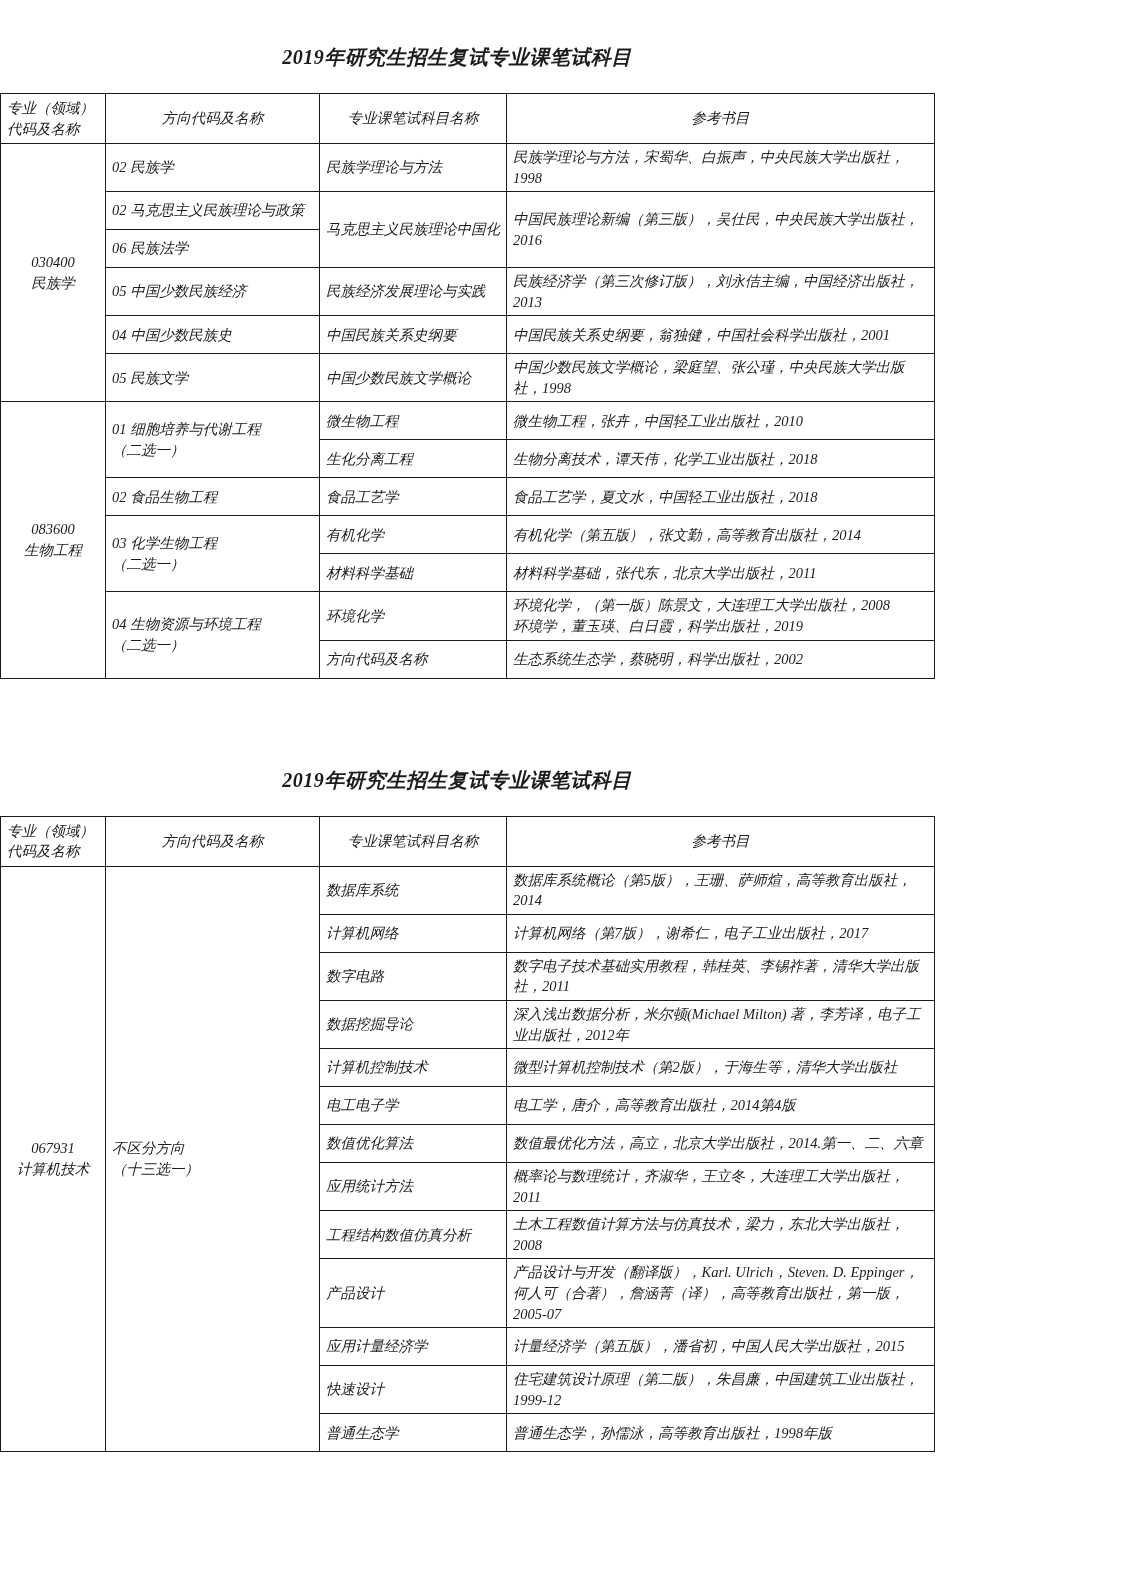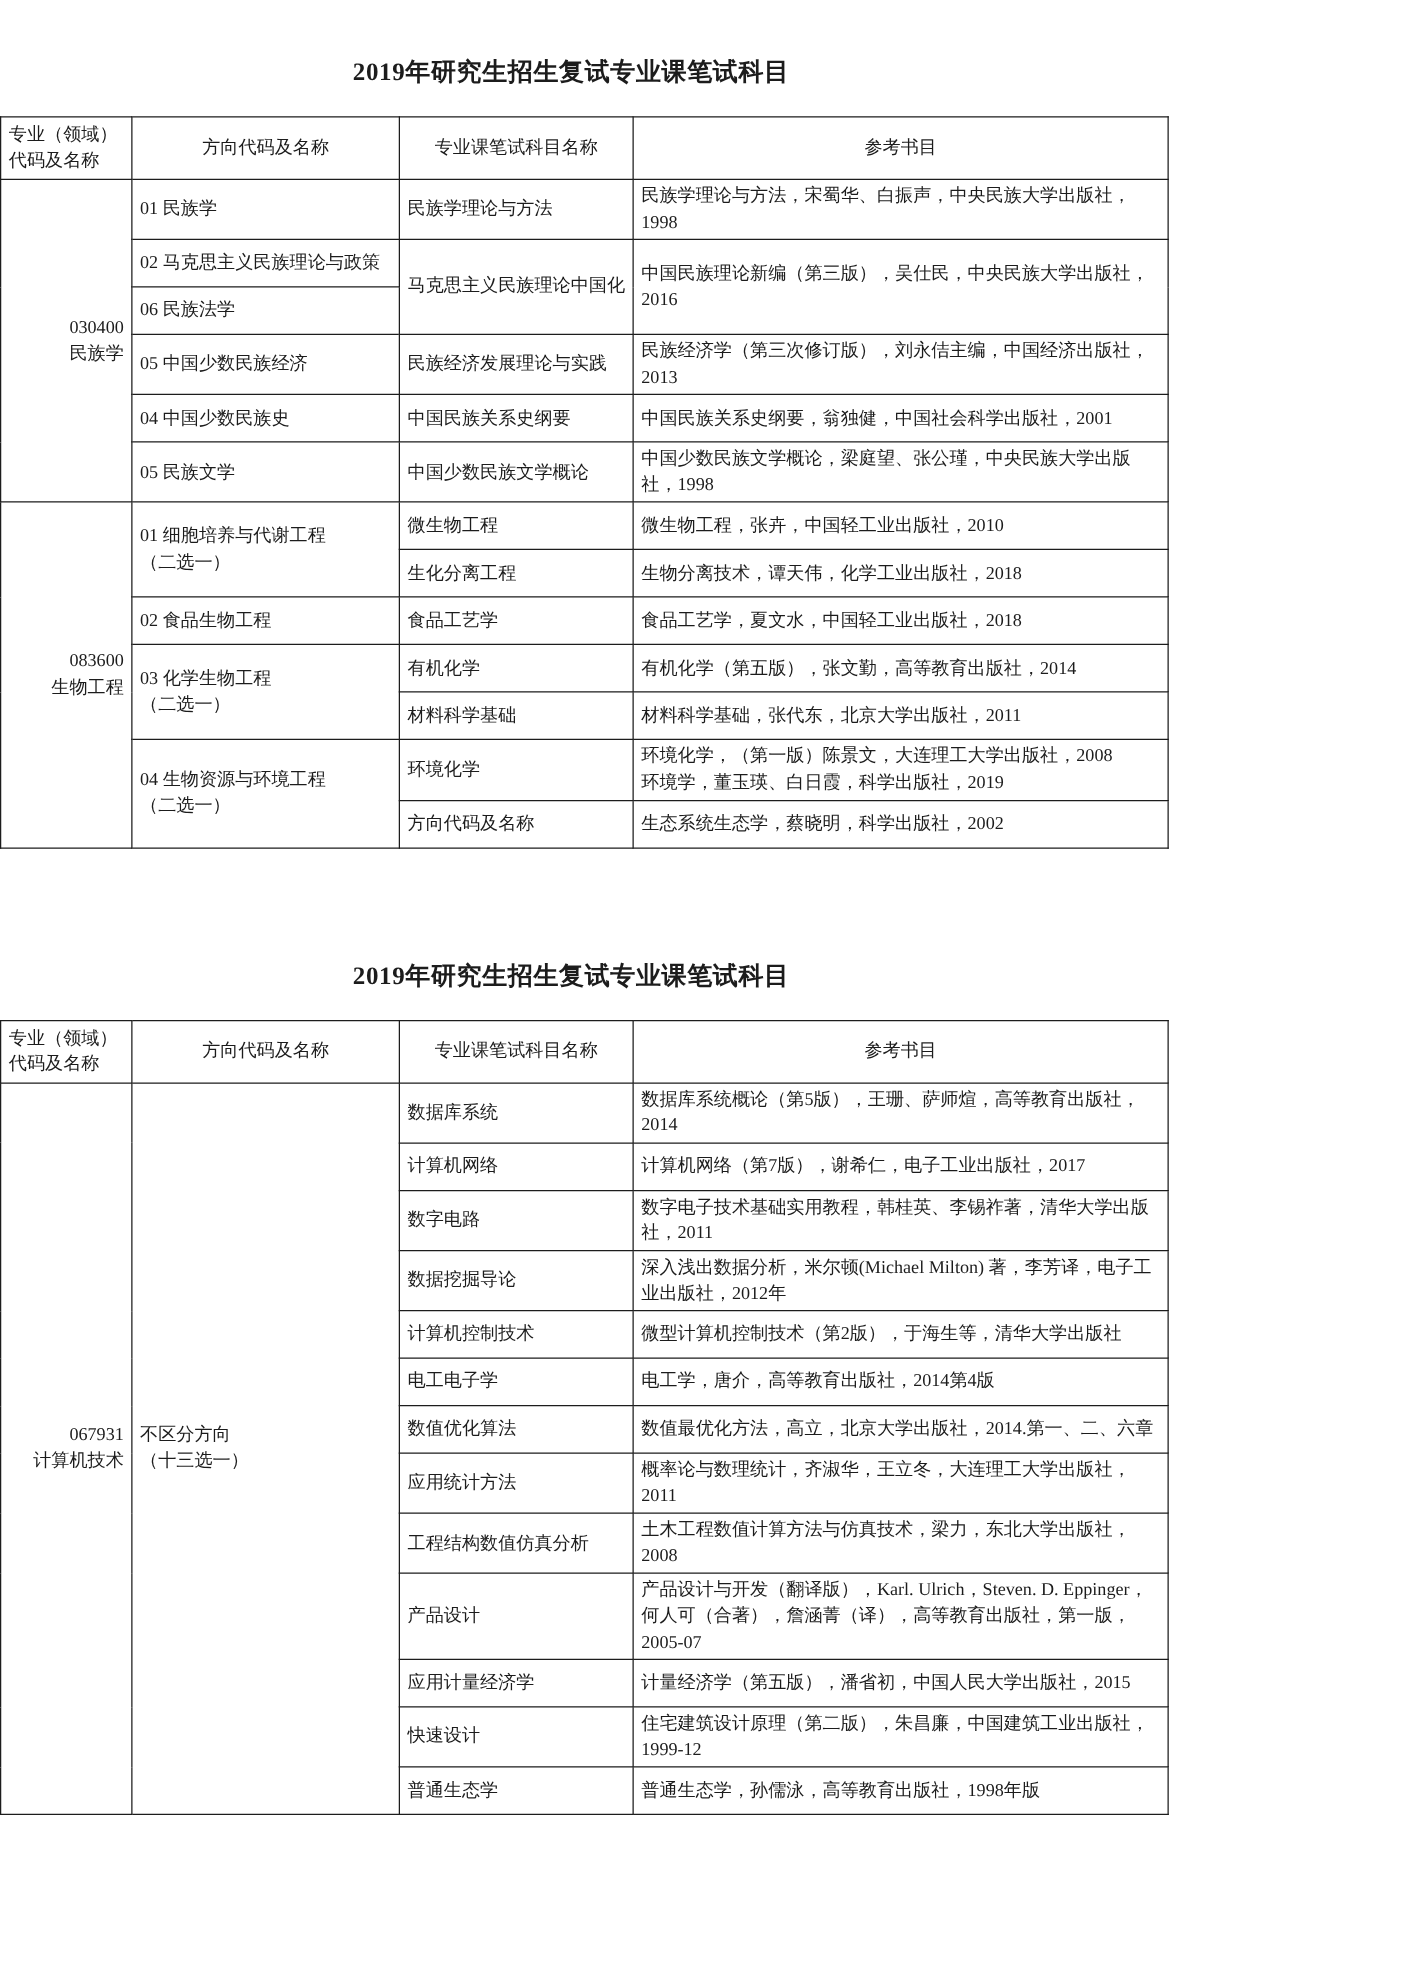--- a/index.html
+++ b/index.html
@@ -11,20 +11,21 @@
   body {
     width: 1122px;
     min-height: 1586px;
     font-family: "Liberation Serif", "DejaVu Serif", serif;
     color: #1c1c1c;
   }
   .sheet {
     width: 914px;
     padding-top: 44px;
     padding-bottom: 14px;
+    font-style: italic;
   }
   .page-title {
     text-align: center;
     font-size: 20px;
     font-weight: bold;
     letter-spacing: 0.5px;
     margin: 0 0 22px 0;
   }
   .page-title.second {
     margin-top: 88px;
@@ -53,21 +54,21 @@
     text-align: center;
   }
   .exam-table th.h-major {
     text-align: left;
   }
   .exam-table td {
     height: 38px;
     text-align: left;
   }
   .exam-table td.c-major {
-    text-align: right;
+    text-align: center;
   }
   .page-num {
     text-align: center;
     font-size: 14px;
     margin-top: 34px;
   }
   .page-num.last {
     margin-top: 22px;
   }
 </style>
@@ -90,21 +91,21 @@
         <th class="h-major">专业（领域）
 代码及名称</th>
         <th>方向代码及名称</th>
         <th>专业课笔试科目名称</th>
         <th>参考书目</th>
       </tr>
 
       <tr>
         <td class="c-major" rowspan="6">030400
 民族学</td>
-        <td>01 民族学</td>
+        <td>02 民族学</td>
         <td>民族学理论与方法</td>
         <td>民族学理论与方法，宋蜀华、白振声，中央民族大学出版社，1998</td>
       </tr>
       <tr>
         <td>02 马克思主义民族理论与政策</td>
         <td rowspan="2">马克思主义民族理论中国化</td>
         <td rowspan="2">中国民族理论新编（第三版），吴仕民，中央民族大学出版社，2016</td>
       </tr>
       <tr>
         <td>06 民族法学</td>

